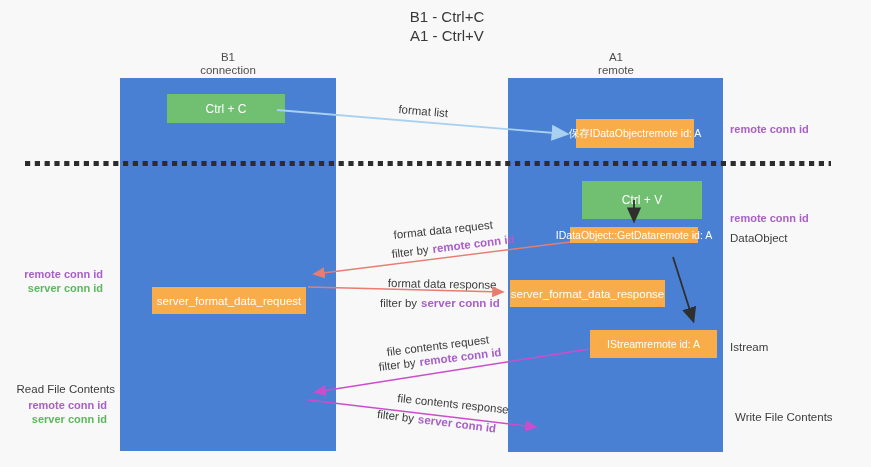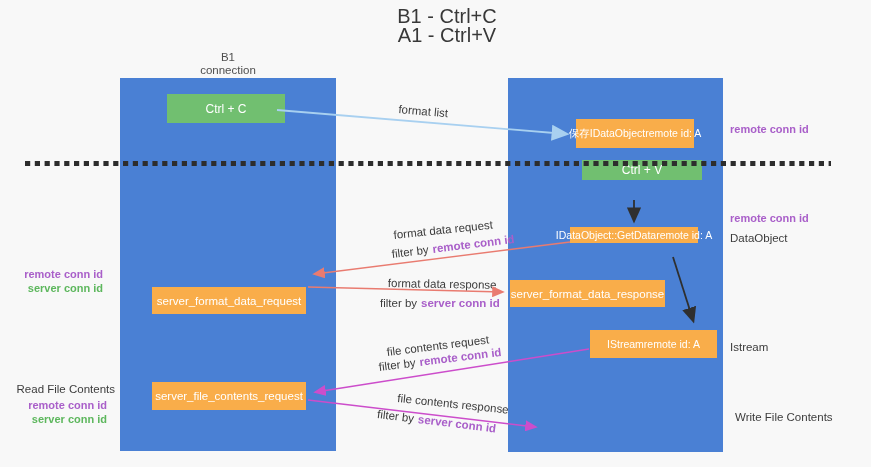--- a/index.html
+++ b/index.html
@@ -5,21 +5,21 @@
   :root{
     --background:#f8f8f8; --lane-blue:#4a80d4; --box-green:#71bf70; --box-orange:#f9ad4a;
     --arrow-lightblue:#a8d0f0; --arrow-salmon:#e97b70; --arrow-magenta:#cc4dcb;
     --text-purple:#a95fc9; --text-green:#5db75d; --text-dark:#3c3c3c; --dash:#2d2d2d;
   }
   html,body{margin:0;padding:0;}
   body{font-family:"Liberation Sans", sans-serif;}
   #stage{position:relative;width:871px;height:467px;background:var(--background);overflow:hidden;}
 
   .title{position:absolute;left:372px;top:7px;width:150px;text-align:center;
-         font-size:20px;line-height:19px;color:#383838;}
+         font-size:15px;line-height:19px;color:#383838;}
   .lane-header{position:absolute;width:100px;text-align:center;font-size:11.5px;
          line-height:13px;color:#4f4f4f;top:51px;}
   .lane-rect{position:absolute;background:var(--lane-blue);top:78px;}
 
   .box{position:absolute;display:flex;align-items:center;justify-content:center;
        color:#fff;text-align:center;white-space:nowrap;}
   .box.green{background:var(--box-green);font-size:12px;margin-left:9px;}
   .box.orange{background:var(--box-orange);font-size:11.5px;}
   .box.two-line{font-size:10.5px;line-height:13px;}
 
@@ -40,48 +40,51 @@
 
   <div class="title">
     <div>B1 - Ctrl+C</div>
     <div>A1 - Ctrl+V</div>
   </div>
 
   <div class="lane-header" style="left:178px;">
     <div>B1</div>
     <div>connection</div>
   </div>
+  <div class="lane-header" style="left:566px;">
+    <div>A1</div>
+    <div>remote</div>
+  </div>
 
   <div class="lane-rect" style="left:120px;width:216px;height:373px;"></div>
   <div class="lane-rect" style="left:508px;width:215px;height:374px;"></div>
 
   <div class="box green" style="left:158px;top:94px;width:118px;height:29px;">Ctrl + C</div>
 
   <div class="box orange two-line" style="left:576px;top:119px;width:118px;height:29px;">
     <div>保存IDataObject</div>
     <div>remote id: A</div>
   </div>
 
-  <div class="box green" style="left:573px;top:160px;width:120px;height:20px;">Ctrl + V</div>
+  <div class="box green" style="left:573px;top:181px;width:120px;height:38px;">Ctrl + V</div>
 
   <div class="box orange two-line" style="left:570px;top:227px;width:128px;height:16px;">
     <div>IDataObject::GetData</div>
     <div>remote id: A</div>
   </div>
 
   <div class="box orange" style="left:152px;top:267px;width:154px;height:27px;margin-top:20px;">server_format_data_request</div>
 
   <div class="box orange" style="left:510px;top:280px;width:155px;height:27px;">server_format_data_response</div>
 
   <div class="box orange two-line" style="left:590px;top:330px;width:127px;height:28px;">
     <div>IStream</div>
     <div>remote id: A</div>
   </div>
 
-  <div class="box orange" style="left:152px;top:382px;width:154px;height:28px;">server_file_contents_request</div>
 
 
   <div class="lbl rot" style="left:399px;top:103px;transform:rotate(5deg);">format list</div>
 
   <div class="lbl rot" style="left:393px;top:229px;transform:rotate(-6deg);">format data request</div>
   <div class="lbl rot filter-label" style="left:391px;top:248px;transform:rotate(-7deg);">
     <span class="fb">filter by</span><span class="purple">remote conn id</span>
   </div>
 
   <div class="lbl rot" style="left:388px;top:277px;transform:rotate(1deg);">format data response</div>

